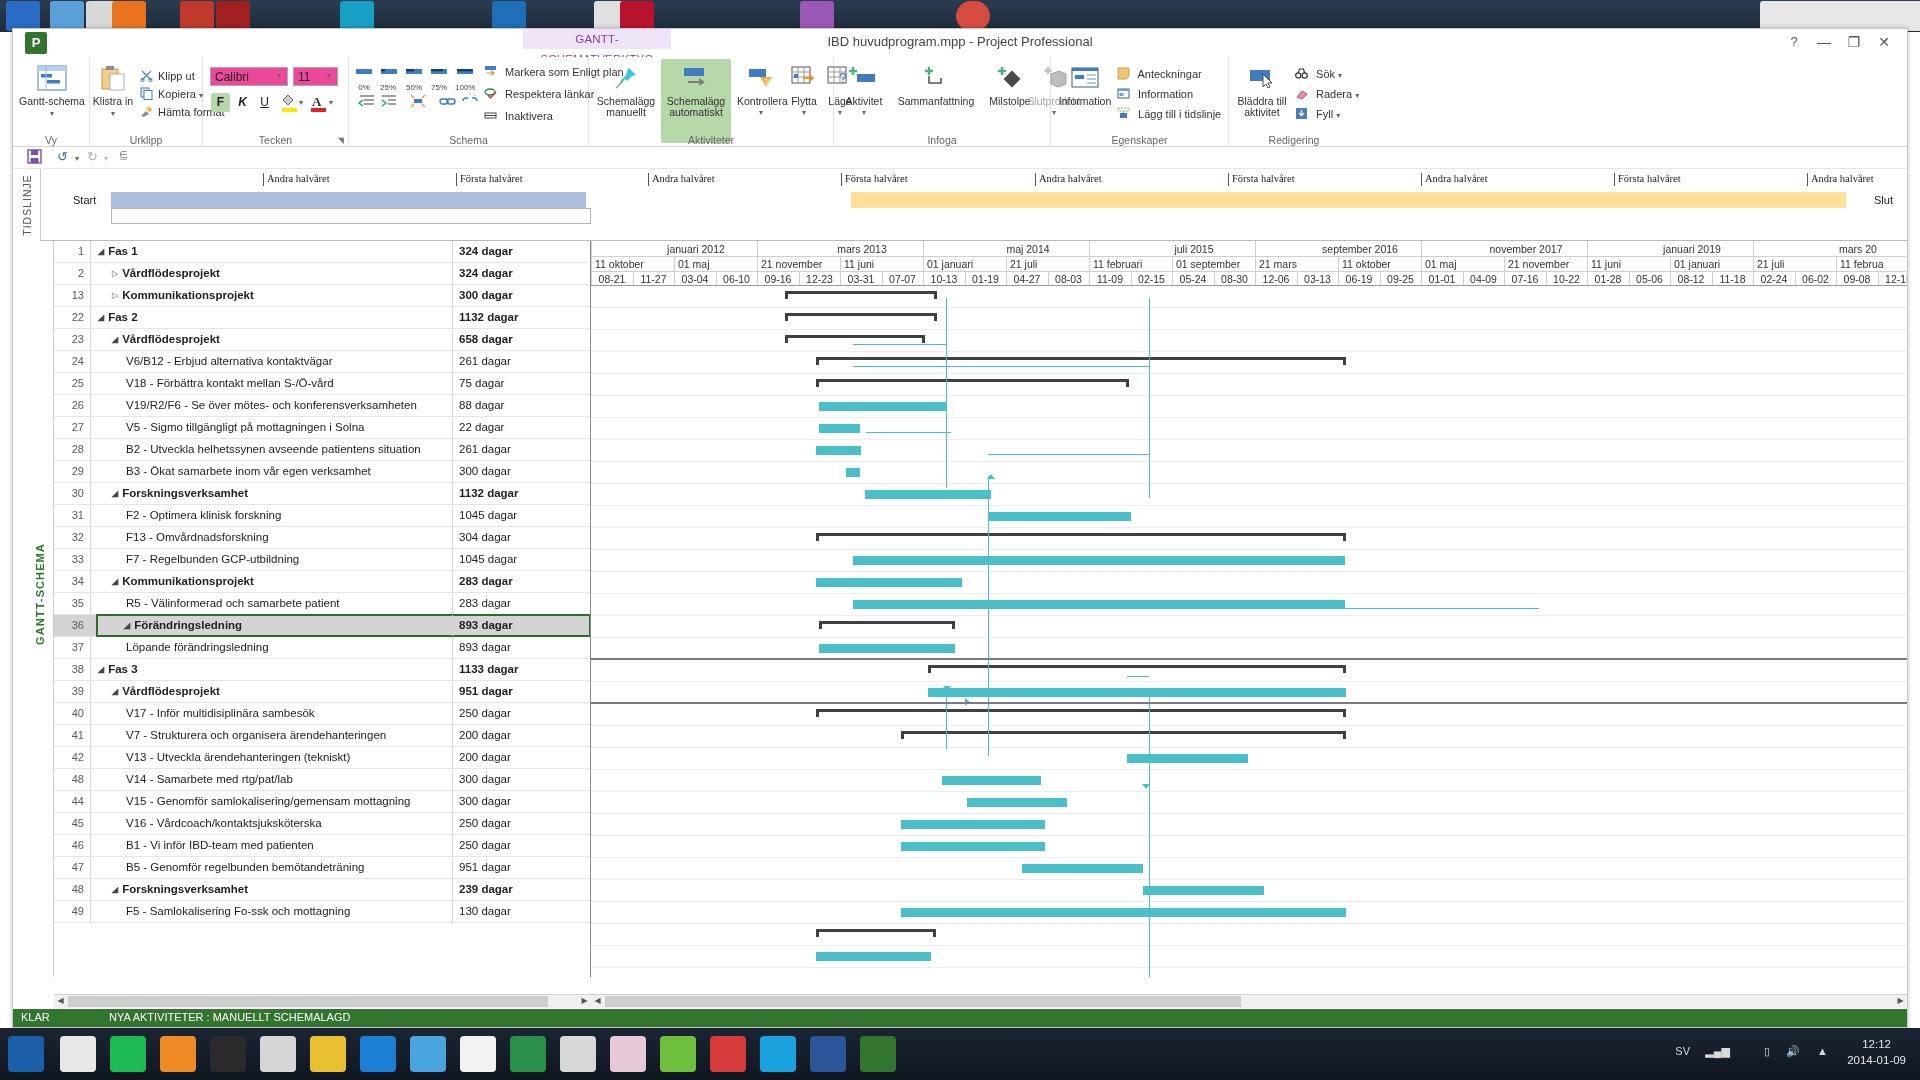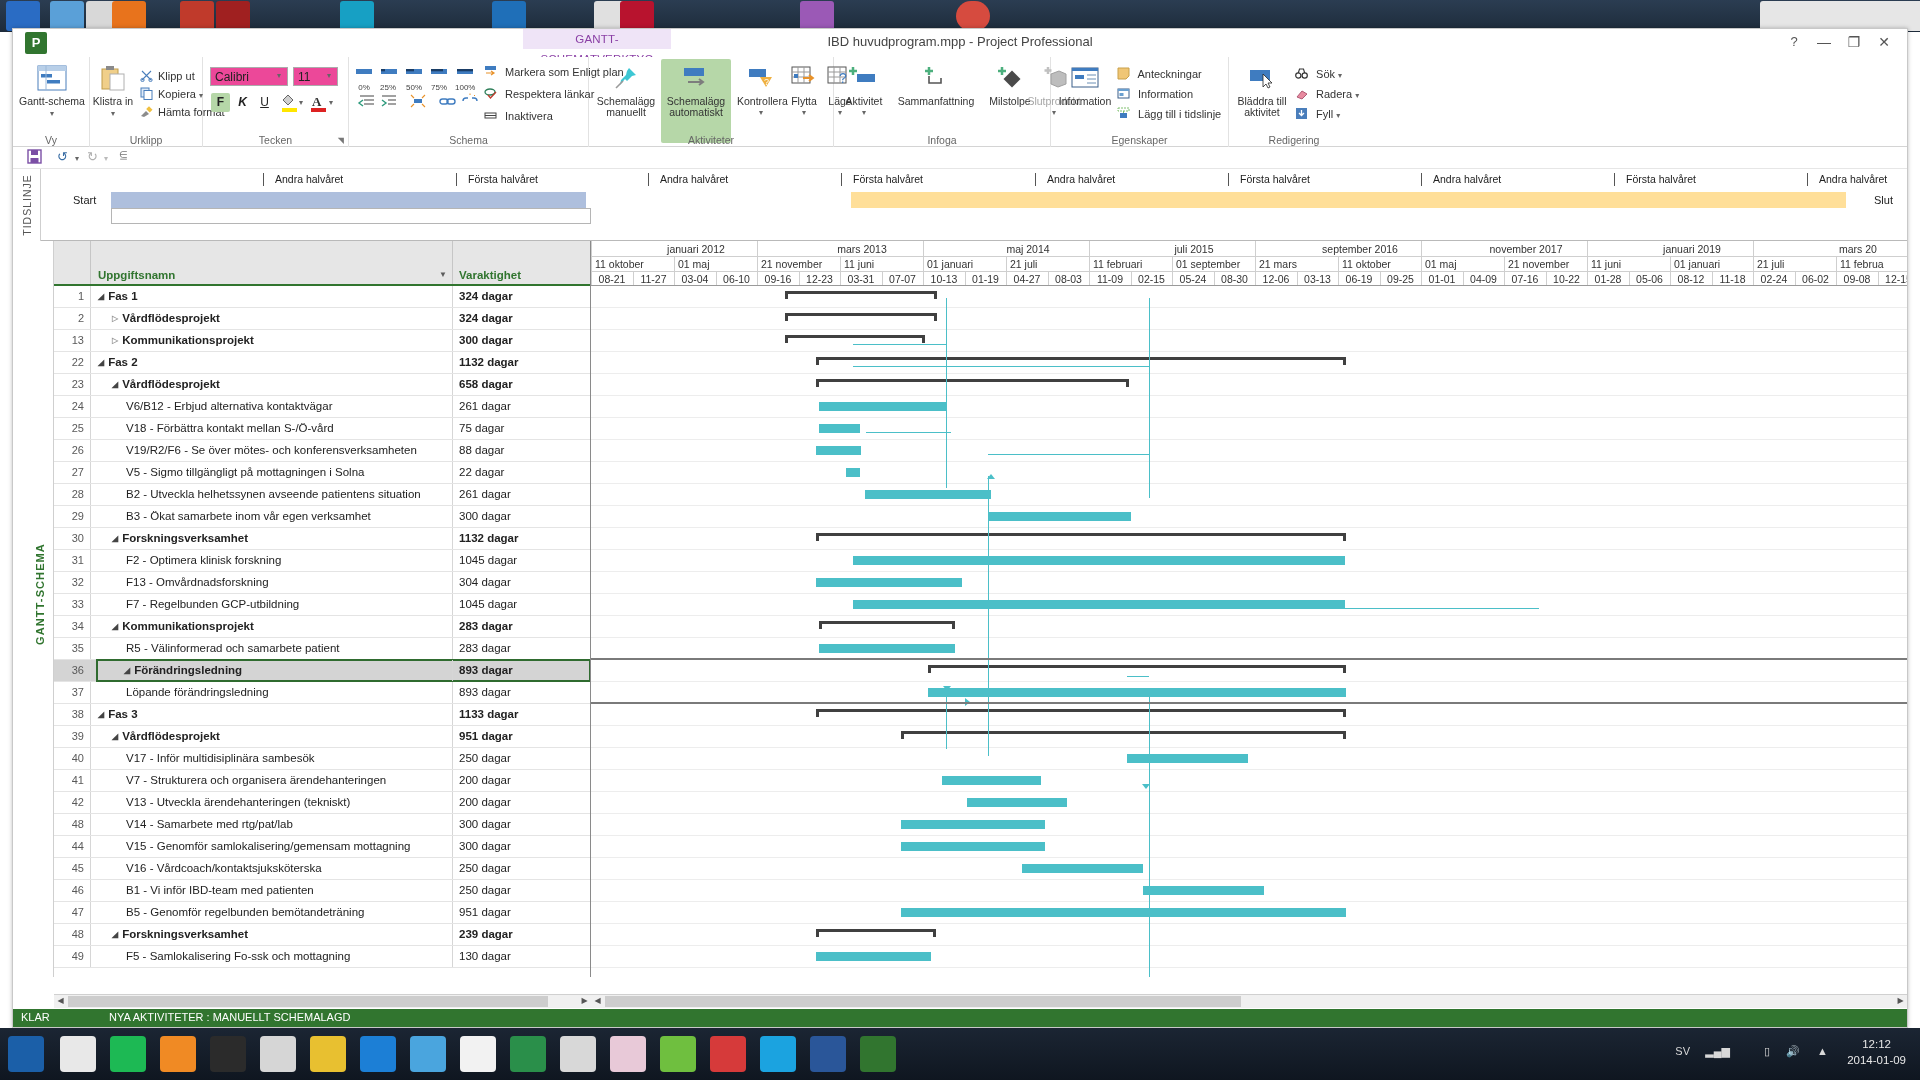--- a/index.html
+++ b/index.html
@@ -110,21 +110,21 @@
     position:absolute; left:0; top:0; width:28px; height:72px;
     border-right:1px solid #cfcfcf; background:#fff;
   }
   .tl-side span {
     position:absolute; left:50%; top:50%;
     transform:translate(-50%,-50%) rotate(-90deg);
     white-space:nowrap; font-size:10.5px; color:#555; letter-spacing:1px;
   }
   .tl-halv {
     position:absolute; top:4px; font-size:10.5px; color:#222;
-    padding-left:11px; border-left:1px solid #555; height:13px; line-height:12px;
+    padding-left:3px; border-left:1px solid #555; height:13px; line-height:12px;font-family:Liberation Serif, serif;
   }
   .tl-startlabel { position:absolute; font-size:11px; color:#222; }
   .tl-bar { position:absolute; height:16px; }
   .tl-bar.blue { background:#aebfdd; }
   .tl-bar.white { background:#fff; border:1px solid #b5b5b5; }
   .tl-bar.tan { background:#ffdf99; }
   .tl-bar.pale { background:#dce8f5; }
 
   
   .gs-side {
@@ -654,27 +654,20 @@
       <div class="tl-bar tan" style="left:838px; top:23px; width:995px;"></div>
       <div class="tl-bar pale" style="left:98px; top:39px; width:1736px; z-index:-1;"></div>
     </div>
 
     <div class="main">
       <div class="gs-side">
         <span>GANTT-SCHEMA</span>
       </div>
 
       <div class="left-pane">
-        <div class="thead">
-          <div class="hdr-div" style="left:36px;"></div>
-          <div class="hdr-div" style="left:398px;"></div>
-          <div class="th" style="left:44px;">Uppgiftsnamn</div>
-          <div class="th-sort" style="left:385px;">▼</div>
-          <div class="th" style="left:405px;">Varaktighet</div>
-        </div>
         <div id="rows-container">
             <div class="row">
               <div class="num">1</div>
               <div class="vdiv" style="left:36px;"></div>
               <div class="nm bold" style="left:44px"><span class="tri">◢</span><span>Fas 1</span></div>
               <div class="vdiv" style="left:398px;"></div>
               <div class="dur bold">324 dagar</div>
             </div>
             <div class="row">
               <div class="num">2</div>

